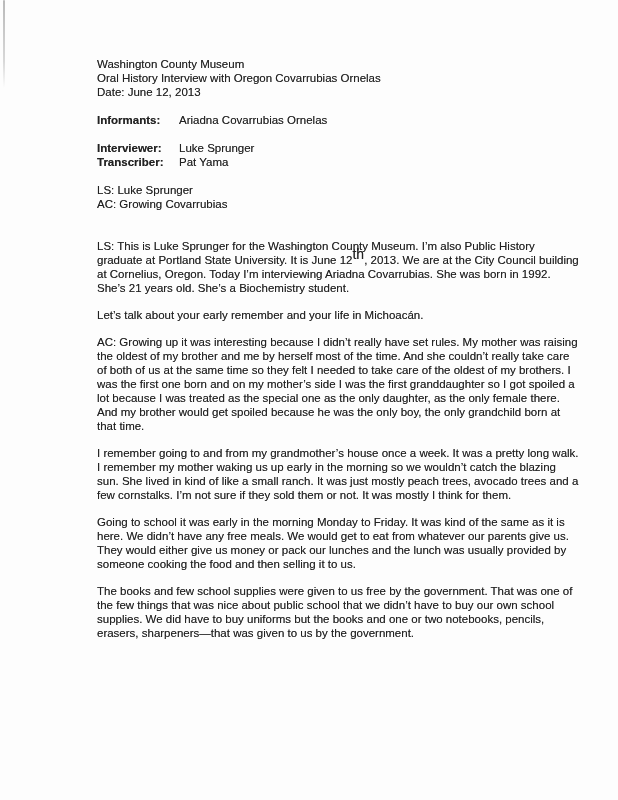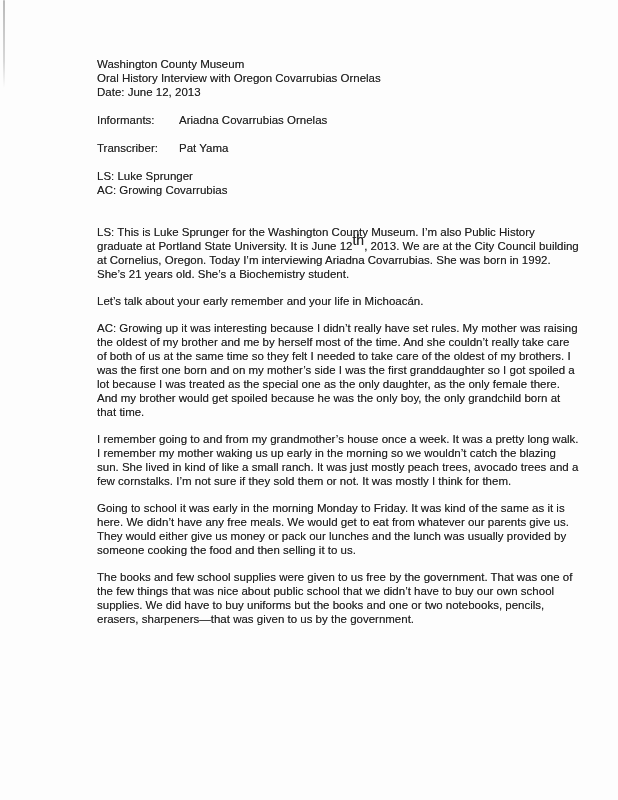--- a/index.html
+++ b/index.html
@@ -45,20 +45,21 @@
   }
   .line {
     white-space: pre-wrap;
   }
   .meta-row {
     display: flex;
   }
   .meta-label {
     width: 82px;
     flex: 0 0 82px;
+    font-weight: bold;
   }
   .para {
     margin: 0 0 13px 0;
     text-align: left;
   }
   sup.ordinal {
     font-size: 14px;
     line-height: 0;
     vertical-align: super;
   }
@@ -79,20 +80,24 @@
 
     <div class="block">
       <div class="meta-row">
         <span class="meta-label">Informants:</span>
         <span>Ariadna Covarrubias Ornelas</span>
       </div>
     </div>
 
     <div class="block">
       <div class="meta-row">
+        <span class="meta-label">Interviewer:</span>
+        <span>Luke Sprunger</span>
+      </div>
+      <div class="meta-row">
         <span class="meta-label">Transcriber:</span>
         <span>Pat Yama</span>
       </div>
     </div>
 
     <div class="block-wide">
       <div class="line">LS: Luke Sprunger</div>
       <div class="line">AC: Growing Covarrubias</div>
     </div>
 

